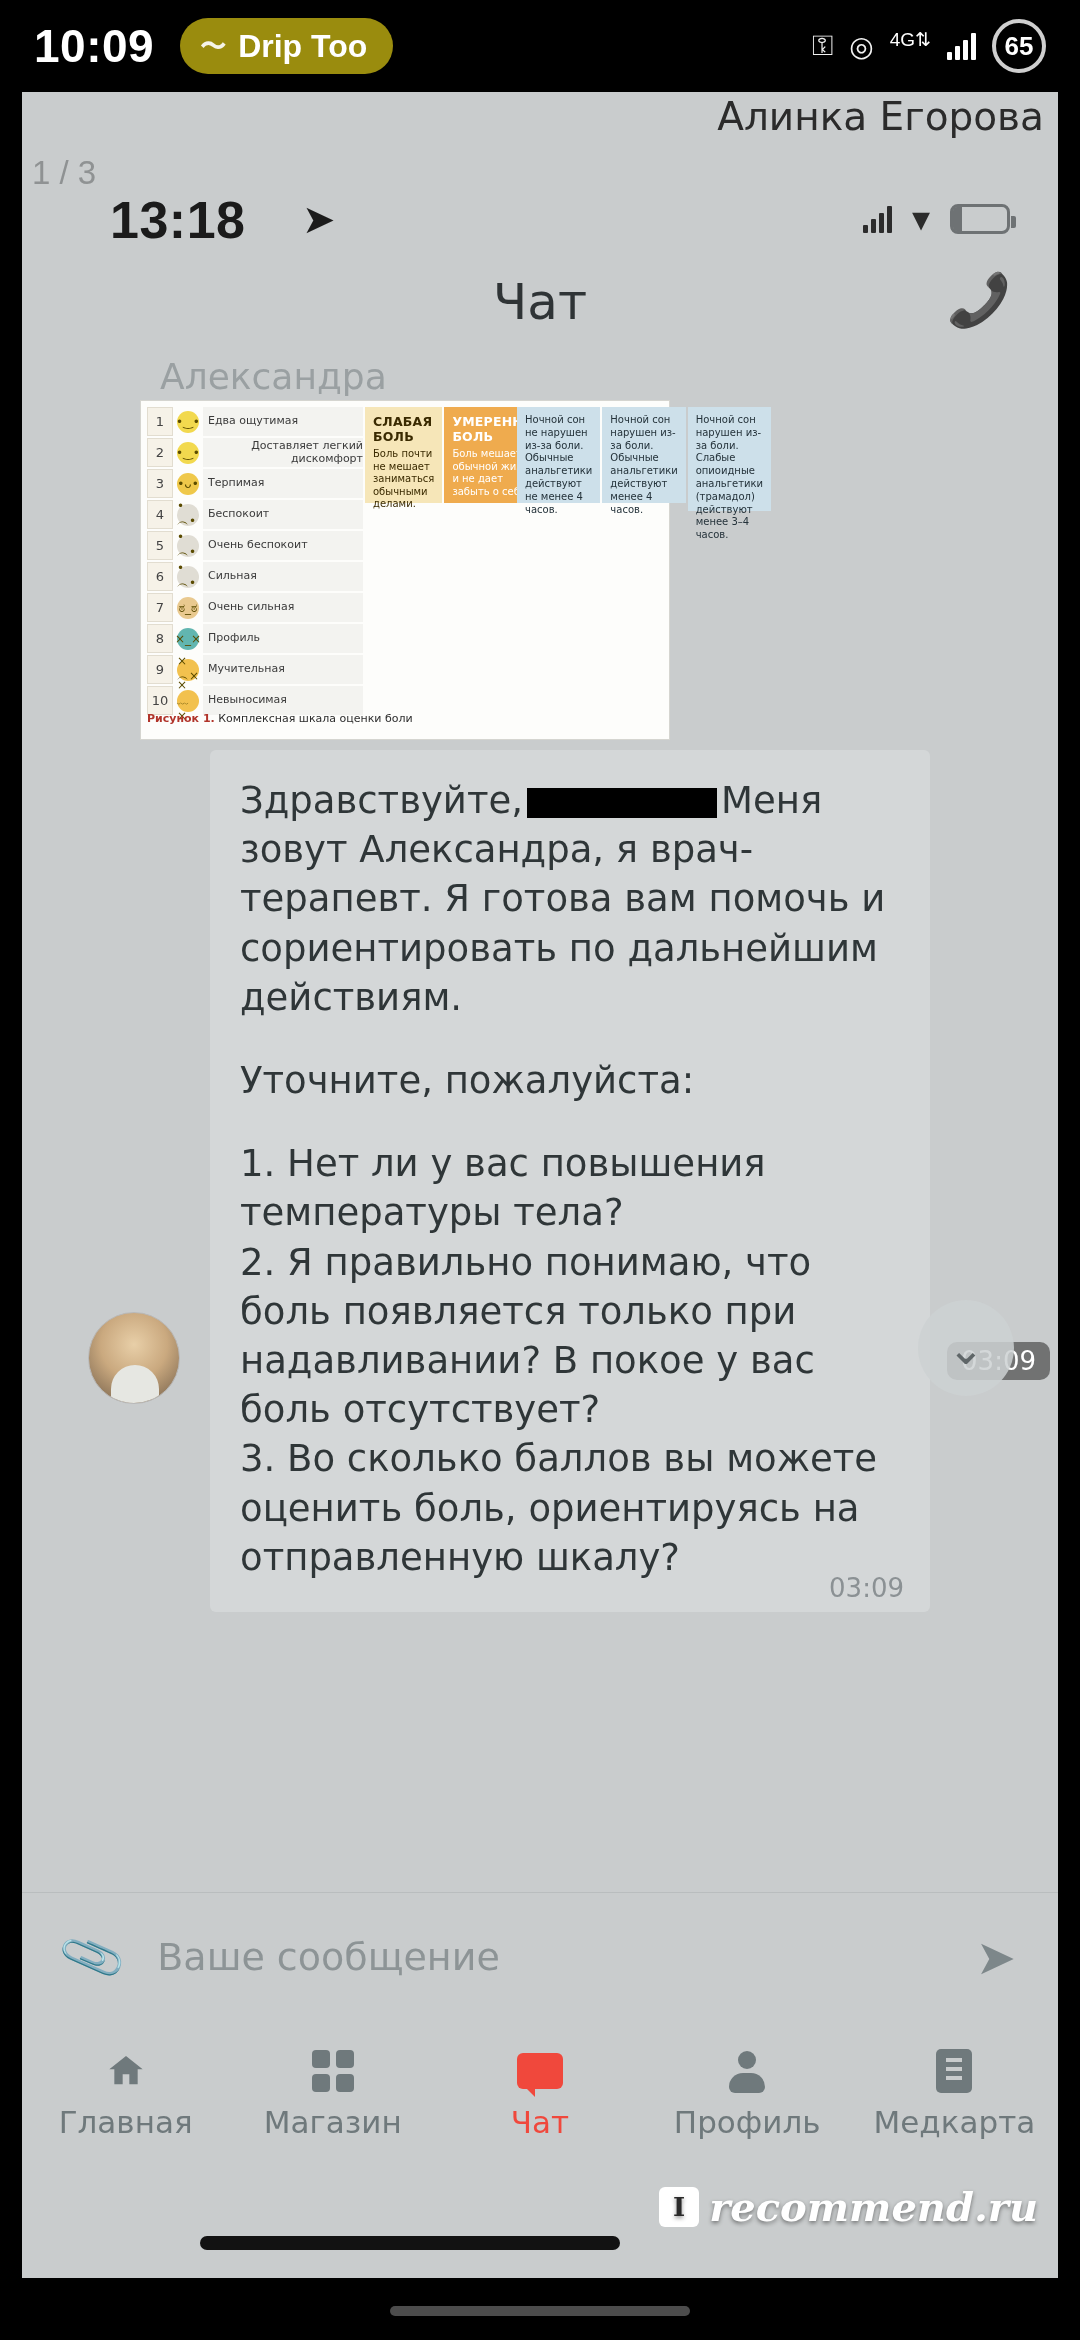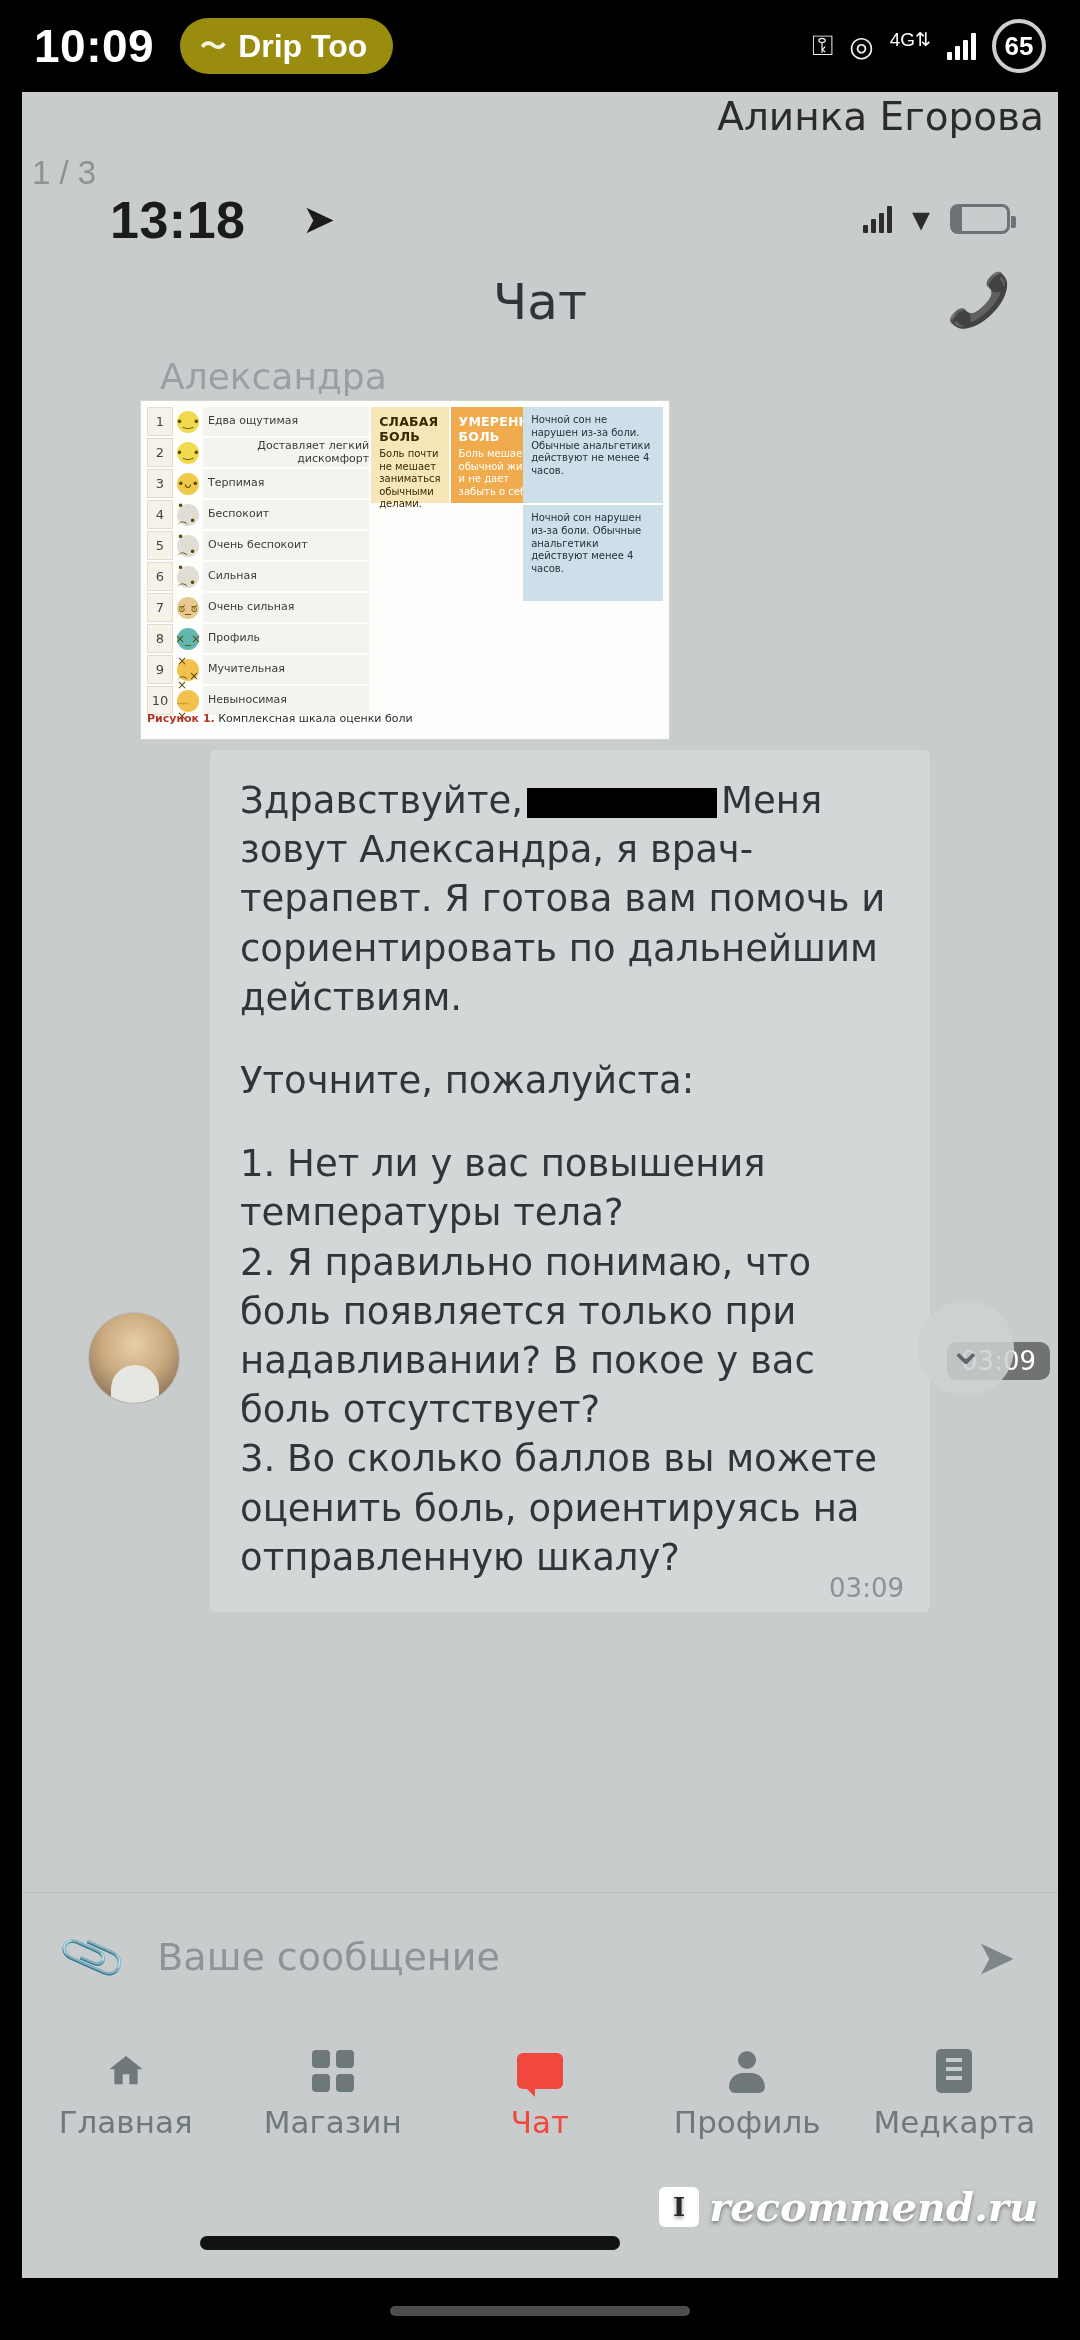--- a/index.html
+++ b/index.html
@@ -143,21 +143,21 @@
     display: flex; align-items: center; justify-content: center; color: #5a4b00; }
   .slabel { font-size: 11px; color: #3b3b3b; line-height: 1.15; flex: 1;
     background: #f3f3f0; height: 29px; display: flex; align-items: center; padding-left: 5px; text-align: right; }
   .col-band { width: 150px; display: flex; flex-direction: row; gap: 2px; }
   .band { padding: 7px 8px; color: #3a2a00; }
   .band .bt { font-size: 12.5px; font-weight: bold; letter-spacing: .2px; }
   .band .bd { font-size: 10px; line-height: 1.25; margin-top: 4px; }
   .band.weak { background: #f6e6b8; height: 96px; }
   .band.mid { background: #efab4e; height: 96px; color: #fff; }
   .band.strong { background: #cf3e2e; height: 104px; color: #fff; }
-  .col-note { width: 146px; display: flex; flex-direction: column; gap: 2px; }
+  .col-note { width: 146px; display: flex; flex-direction: row; gap: 2px; }
   .note { background: #cde0ea; padding: 7px 8px; font-size: 10px; line-height: 1.28; color: #24323a; }
   .note.n1 { height: 96px; }
   .note.n2 { height: 96px; }
   .note.n3 { height: 104px; }
   .scale-cap { font-size: 11px; color: #b1342a; margin-top: 5px; font-weight: bold; }
   .scale-cap span { color: #2d2d2d; font-weight: normal; }
   .img-time {
     position: absolute; right: 8px; bottom: 22px;
     background: rgba(40,40,40,.55); color: #fff;
     font-size: 26px; border-radius: 10px; padding: 4px 14px;
@@ -393,20 +393,21 @@
             </div>
             <div class="band mid">
               <div class="bt">УМЕРЕННАЯ БОЛЬ</div>
               <div class="bd">Боль мешает обычной жизни и не дает забыть о себе.</div>
             </div>
           </div>
 
           <div class="col-note">
             <div class="note n1">Ночной сон не нарушен из-за боли. Обычные анальгетики действуют не менее 4 часов.</div>
             <div class="note n2">Ночной сон нарушен из-за боли. Обычные анальгетики действуют менее 4 часов.</div>
+            <div class="note n3">Ночной сон нарушен из-за боли. Слабые опиоидные анальгетики (трамадол) действуют менее 3–4 часов.</div>
           </div>
         </div>
 
         <div class="scale-cap">
           <span style="color:#b1342a;font-weight:bold">Рисунок 1.</span><span> Комплексная шкала оценки боли</span>
         </div>
       </div>
       <div class="img-time">03:09</div>
 
       <div class="bubble">

